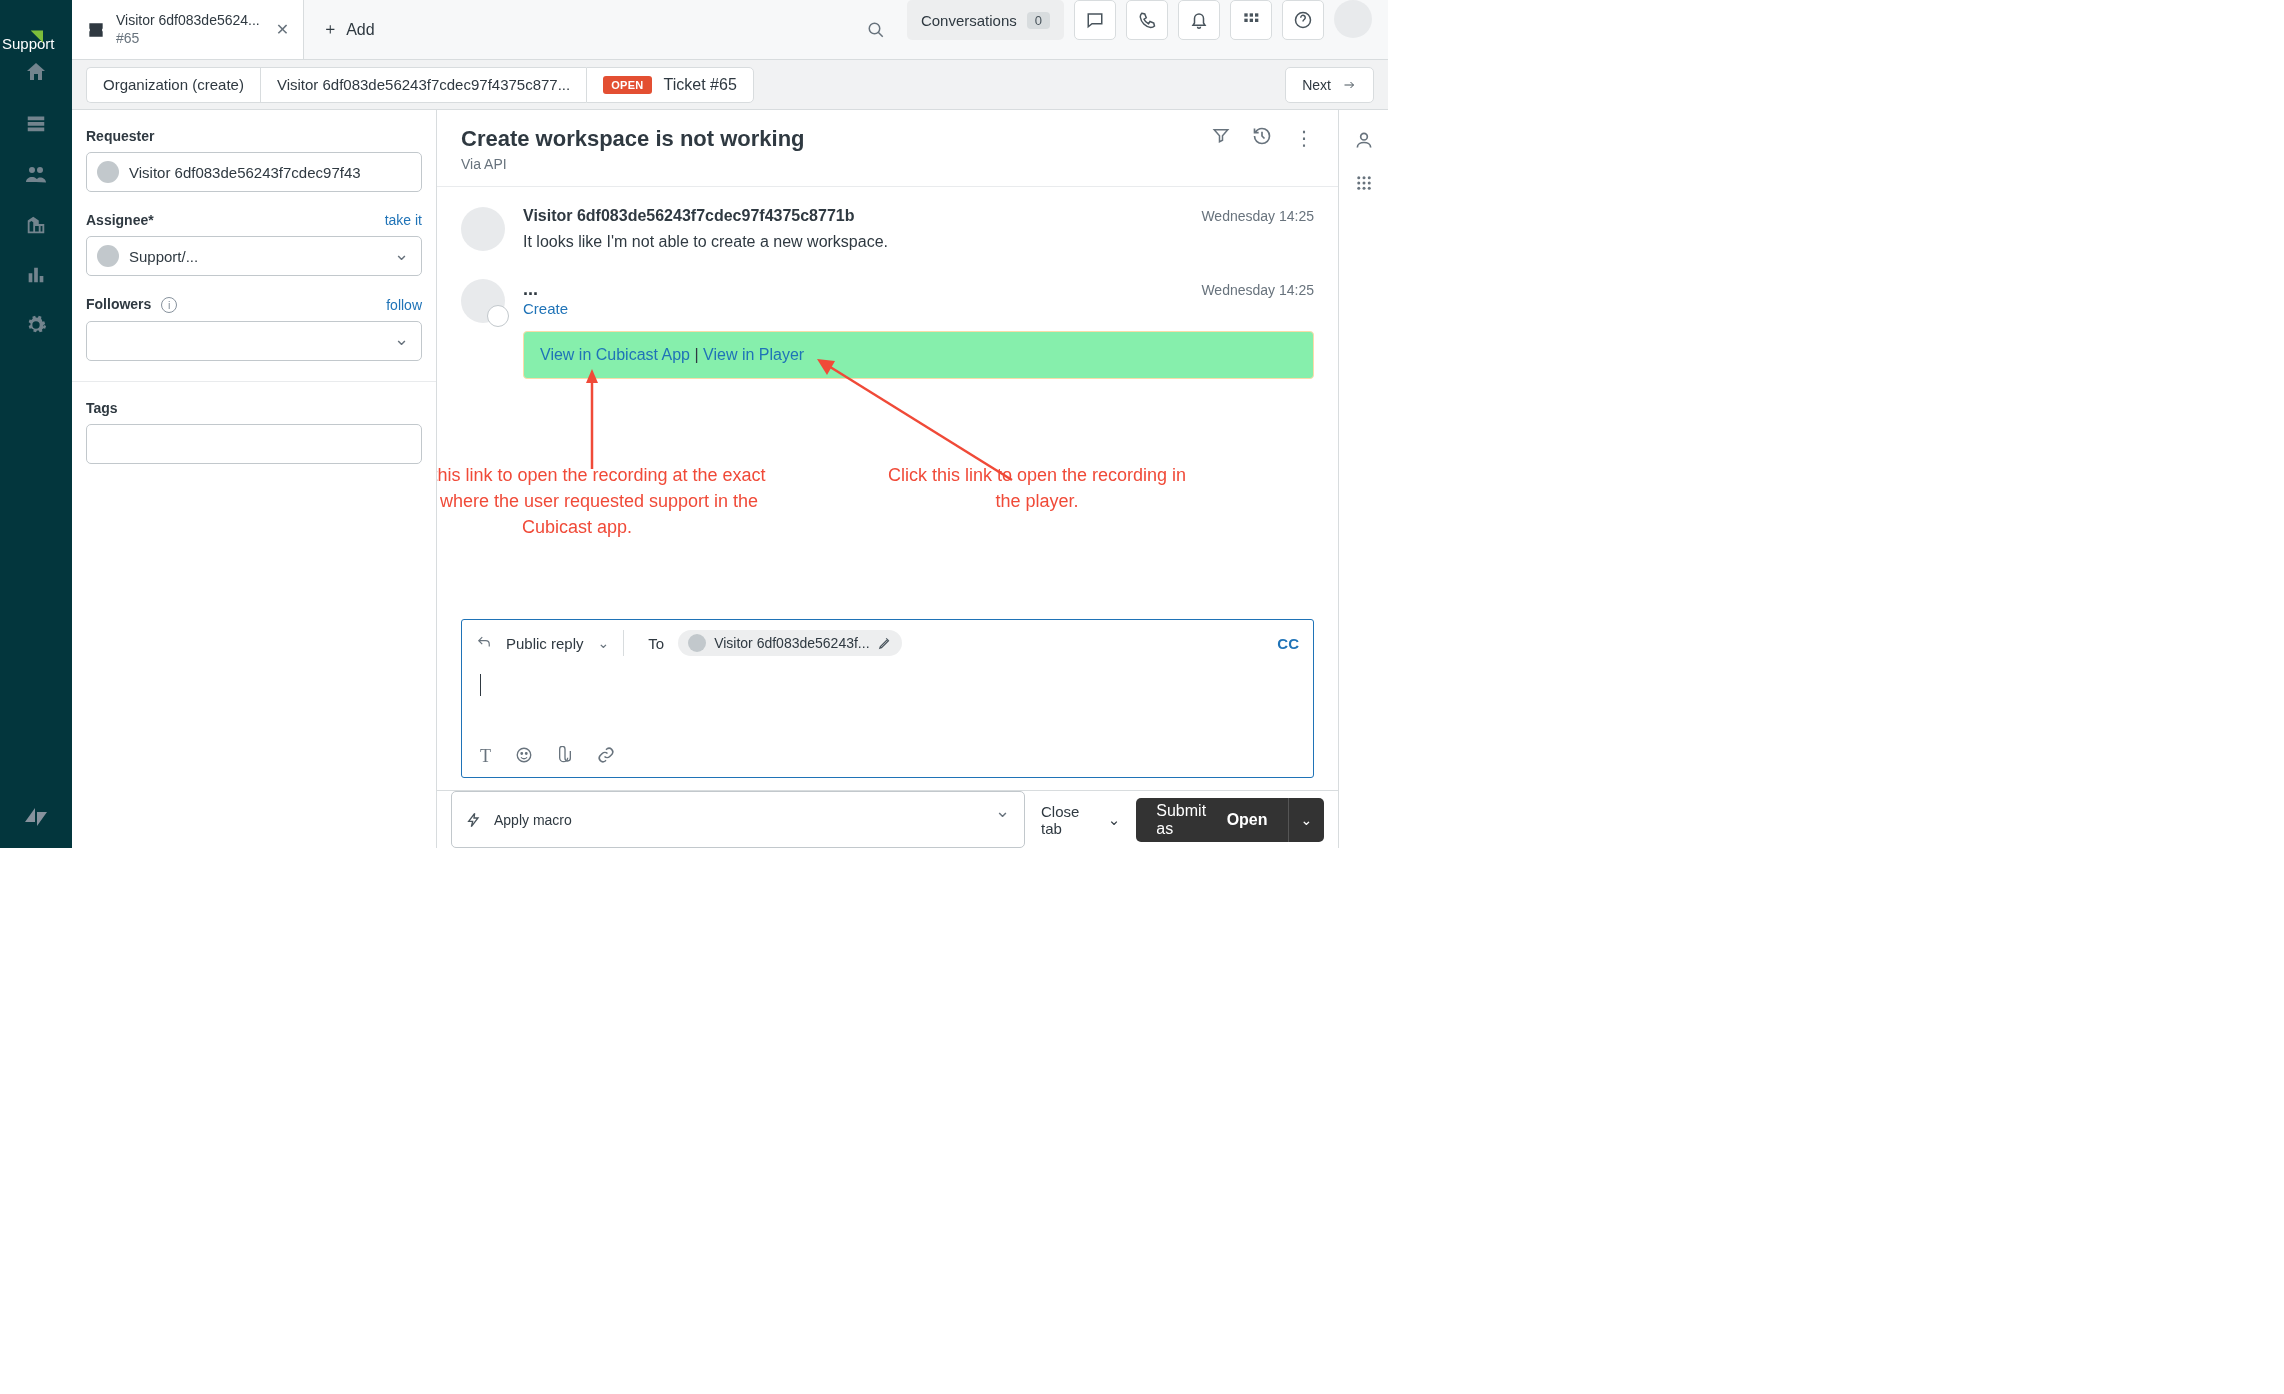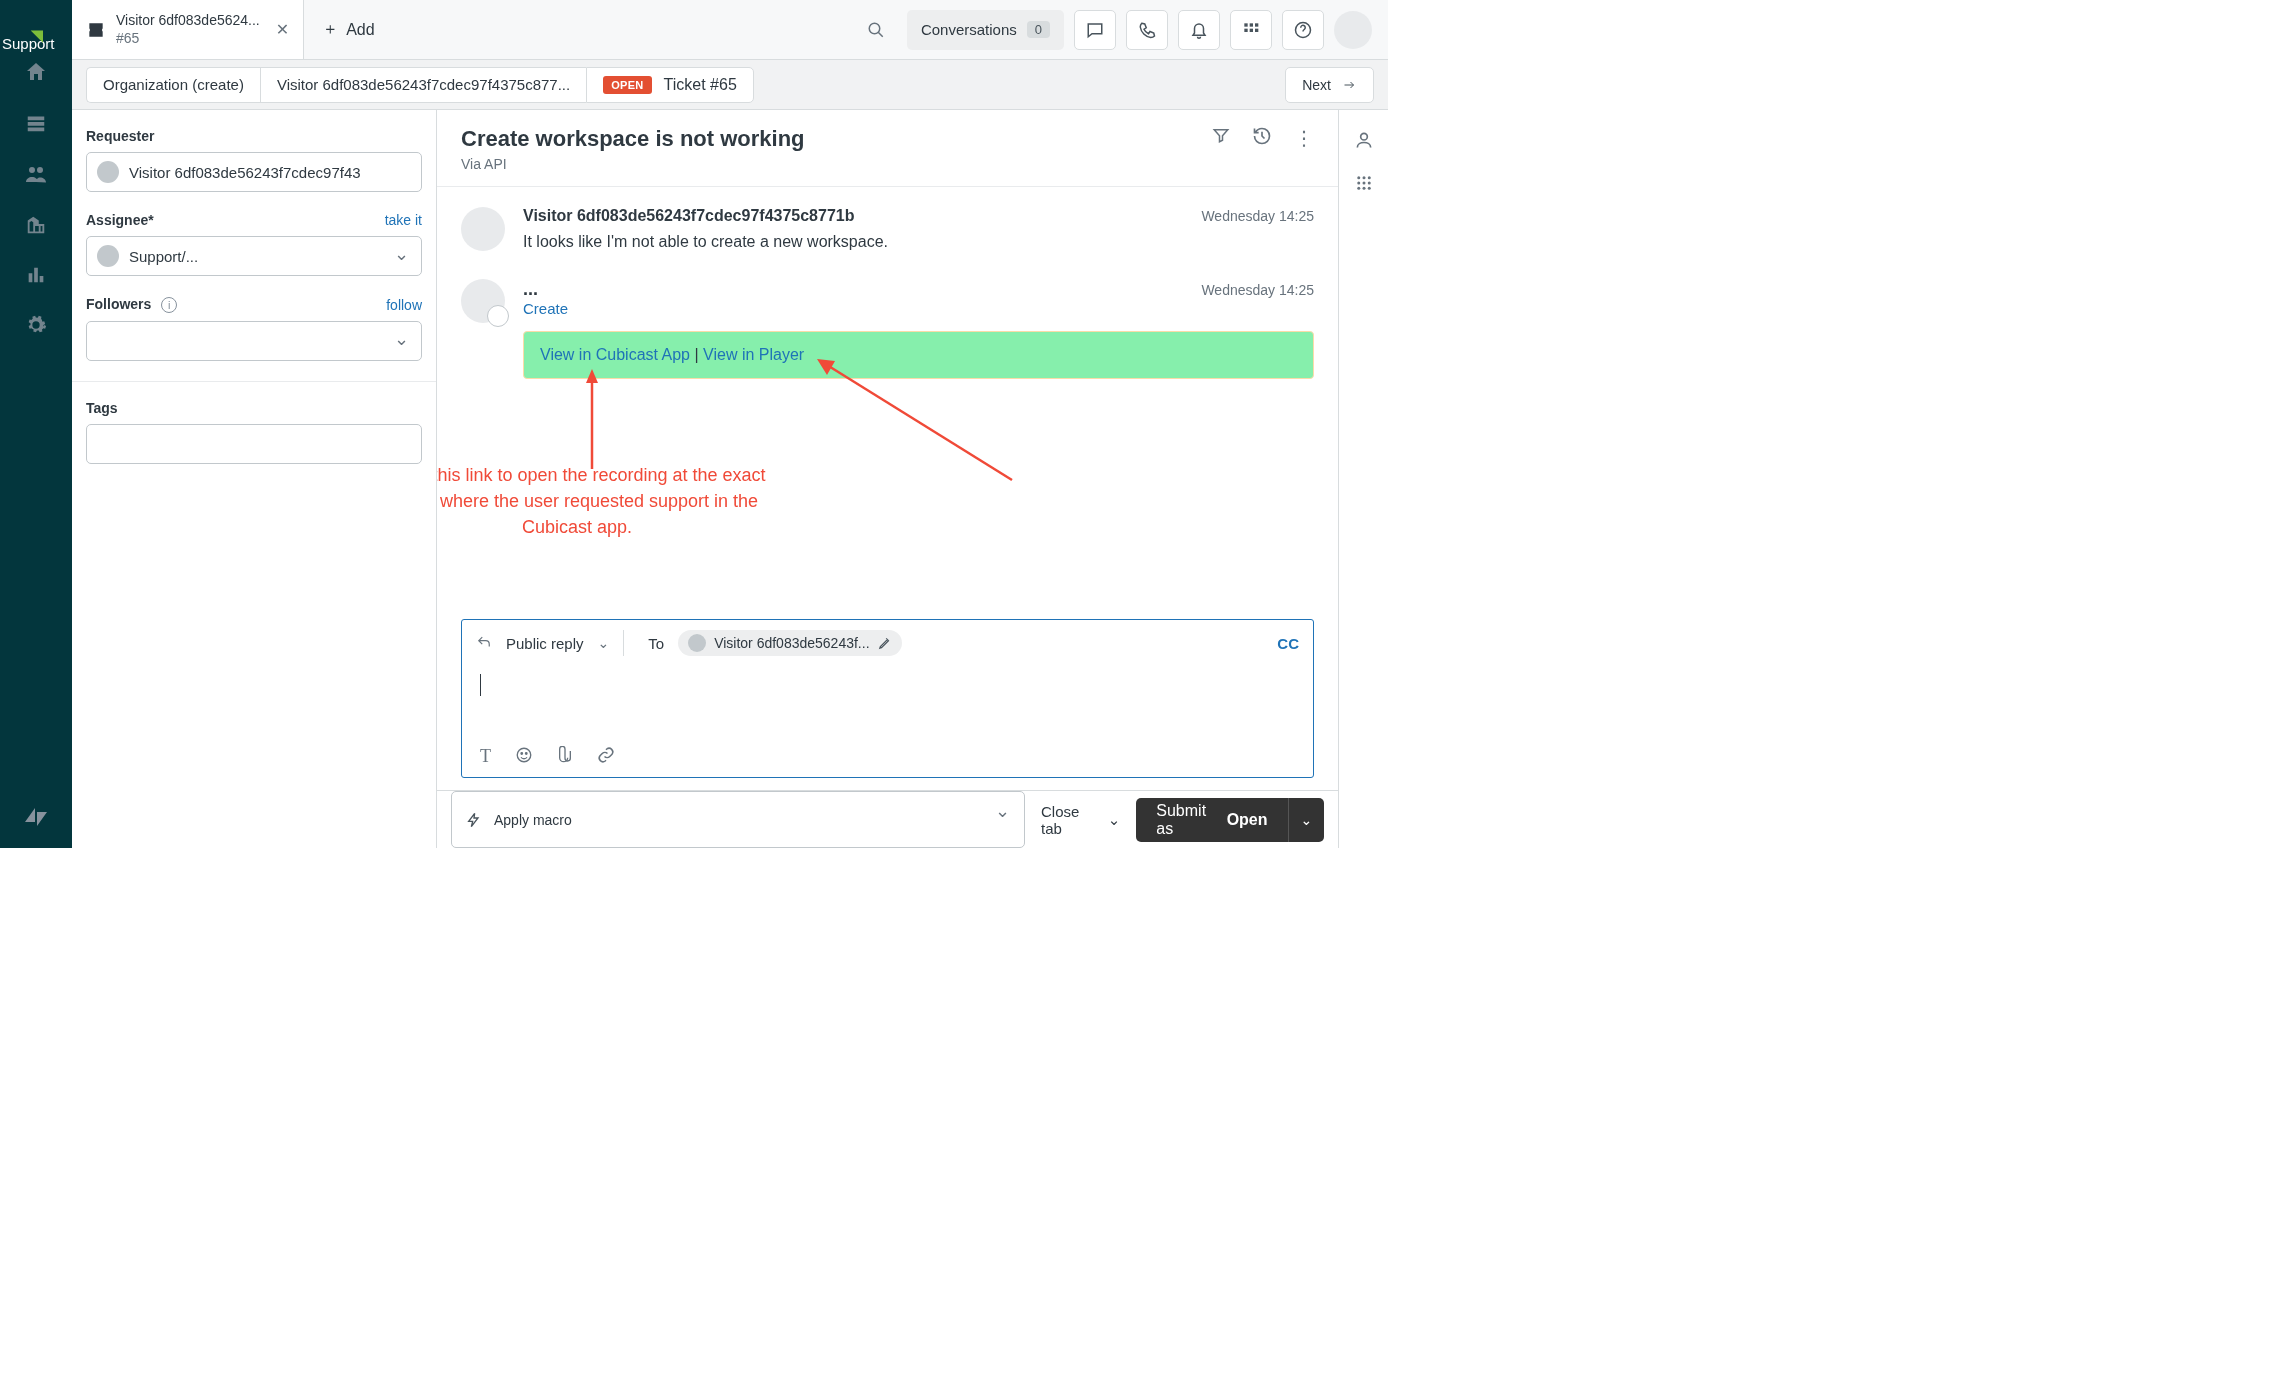--- a/index.html
+++ b/index.html
@@ -90,21 +90,20 @@
   gap: 8px;
   padding: 0 18px;
   font-size: 16px;
   color: #2f3941;
   cursor: pointer;
   background: #f7f8f9;
 }
 .tab-bar-right {
   margin-left: auto;
   display: flex;
-  align-items: center;
   padding-right: 16px;
   gap: 10px;
 }
 .icon-btn {
   width: 42px;
   height: 40px;
   border: 1px solid #d8dcde;
   border-radius: 5px;
   display: flex;
   align-items: center;
@@ -628,20 +627,21 @@
 
           <svg class="arrow-svg" style="left:145px; top:182px;" width="20" height="100">
             <line x1="10" y1="10" x2="10" y2="100" stroke="#f04a38" stroke-width="2.5"></line>
             <polygon points="10,0 4,14 16,14" fill="#f04a38"></polygon>
           </svg>
           <svg class="arrow-svg" style="left:380px; top:168px;" width="200" height="130">
             <line x1="10" y1="10" x2="195" y2="125" stroke="#f04a38" stroke-width="2.5"></line>
             <polygon points="0,4 18,6 10,20" fill="#f04a38"></polygon>
           </svg>
           <div class="annotation" style="left:-70px; top:275px; width:420px;">Click this link to open the recording at the exact point where the user requested support in the Cubicast app.</div>
+          <div class="annotation" style="left:450px; top:275px; width:300px;">Click this link to open the recording in the player.</div>
         </div>
 
         <div class="reply-box">
           <div class="reply-top">
             <span class="rep-icon">
               <svg width="16" height="14" viewBox="0 0 24 24" fill="none" stroke="#68737d" stroke-width="2">
                   <path d="M9 14L3 8l6-6M3 8h12a6 6 0 016 6v4"></path>
                 </svg>
             </span>
             <span class="public-reply">Public reply</span>

